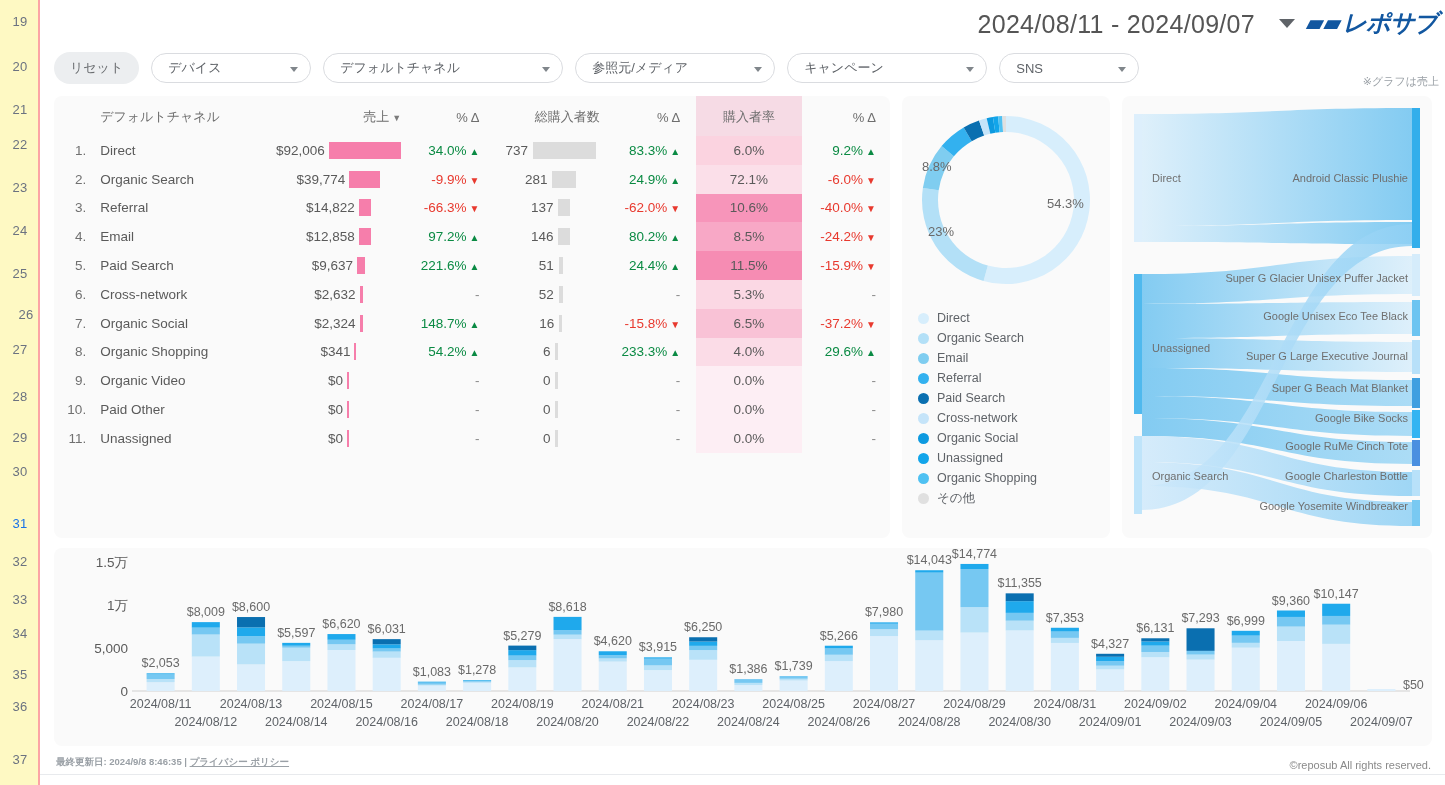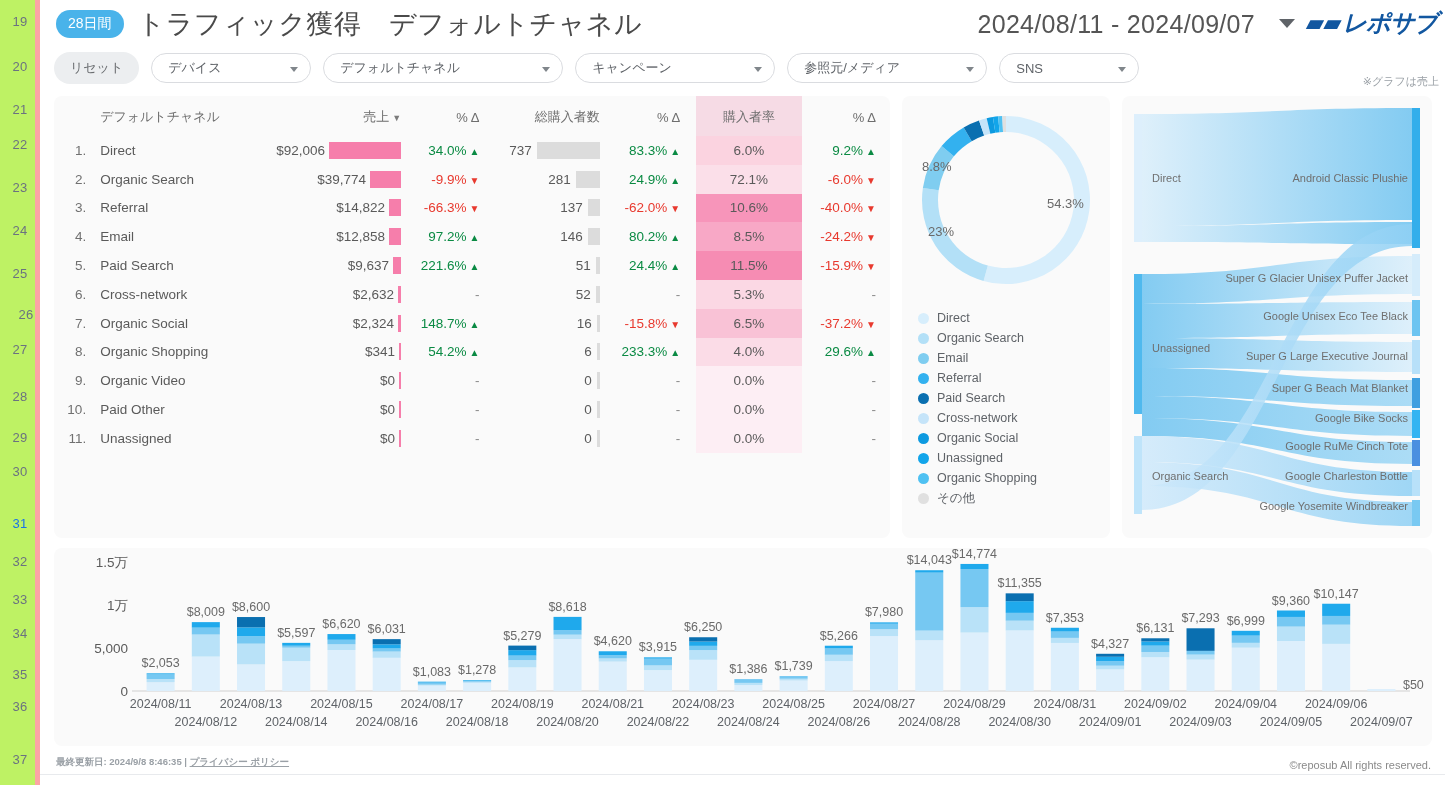--- a/index.html
+++ b/index.html
@@ -6,22 +6,22 @@
   html, body {
     width: 1445px; height: 785px;
     font-family: "Liberation Sans", "DejaVu Sans", sans-serif;
     background: #ffffff; overflow: hidden;
   }
   .app { position: relative; width: 1445px; height: 785px; display: flex; }
 
   
   .gutter {
     width: 40px; height: 785px; flex: 0 0 40px;
-    border-right: 5px solid #fca5a5;
-    background: #bef264; position: relative;
+    border-right: 2px solid #fca5a5;
+    background: #fef9c3; position: relative;
   }
   .gutter-row {
     position: absolute; left: 0; width: 40px; height: 22px;
     display: flex; align-items: center; justify-content: center;
     font-size: 13px; color: #6b7280; letter-spacing: .3px;
   }
   .gutter-row.active { color: #1a73e8; font-weight: 500; }
   .gutter-row.active::before {
     content: ""; position: absolute; width: 24px; height: 24px;
     border-radius: 50%; background: #d6e6fb; z-index: -1;
@@ -96,21 +96,21 @@
   .c-d1    { width: 88px;  text-align: right; padding-right: 16px !important; }
   .c-buy   { width: 110px; text-align: right; }
   .c-d2    { width: 90px;  text-align: right; padding-right: 16px !important; }
   .c-rate  { width: 105px; text-align: center; }
   .c-d3    { width: 88px;  text-align: right; padding-right: 14px !important; }
   th.c-idx, th.c-name { text-align: left; }
   th.c-rate { background: #f6dbe5; }
   .hdr-sort { font-size: 9px; color: #7b7b7b; margin-left: 3px; }
 
   
-  .metric { display: flex; align-items: center; justify-content: flex-end; gap: 0; }
+  .metric { display: flex; align-items: center; justify-content: center; gap: 0; }
   .metric .val { text-align: right; }
   .bar-pink { height: 17px; background: #f67eab; display: inline-block; margin-left: 4px; flex: 0 0 auto; }
   .bar-grey { height: 17px; background: #dcdcdc; display: inline-block; margin-left: 5px; flex: 0 0 auto; }
   .delta-up   { color: #0a8a43; }
   .delta-down { color: #e8392e; }
   .arrow { font-size: 10px; margin-left: 3px; }
   .dash { color: #8a8a8a; }
   .rate-cell { text-align: center; }
 
   
@@ -160,47 +160,43 @@
       <div class="gutter-row" style="top: 550px;">32</div>
       <div class="gutter-row" style="top: 588px;">33</div>
       <div class="gutter-row" style="top: 622px;">34</div>
       <div class="gutter-row" style="top: 663px;">35</div>
       <div class="gutter-row" style="top: 695px;">36</div>
       <div class="gutter-row" style="top: 748px;">37</div>
     </div>
 
   <div class="canvas">
 
-    <div class="header">
-      <span class="badge">28日間</span>
-      <span class="title">トラフィック獲得　デフォルトチャネル</span>
-    </div>
     <div class="daterange">2024/08/11 - 2024/09/07</div>
     <div class="daterange-caret"></div>
     <div class="logo">
       <span class="bars">▰▰</span>
         <span>レポサブ</span>
     </div>
 
     <div class="filters" id="filters">
         <button class="reset-btn">リセット</button>
         <div class="select w-dev">
           <span>デバイス</span>
           <span class="caret"></span>
         </div>
         <div class="select w-chan">
           <span>デフォルトチャネル</span>
           <span class="caret"></span>
         </div>
+        <div class="select w-src">
+          <span>参照元/メディア</span>
+          <span class="caret"></span>
+        </div>
         <div class="select w-camp">
           <span>キャンペーン</span>
-          <span class="caret"></span>
-        </div>
-        <div class="select w-src">
-          <span>参照元/メディア</span>
           <span class="caret"></span>
         </div>
         <div class="select w-sns">
           <span>SNS</span>
           <span class="caret"></span>
         </div>
       </div>
     <div class="note">※グラフは売上</div>
 
     <div class="card card-table">

